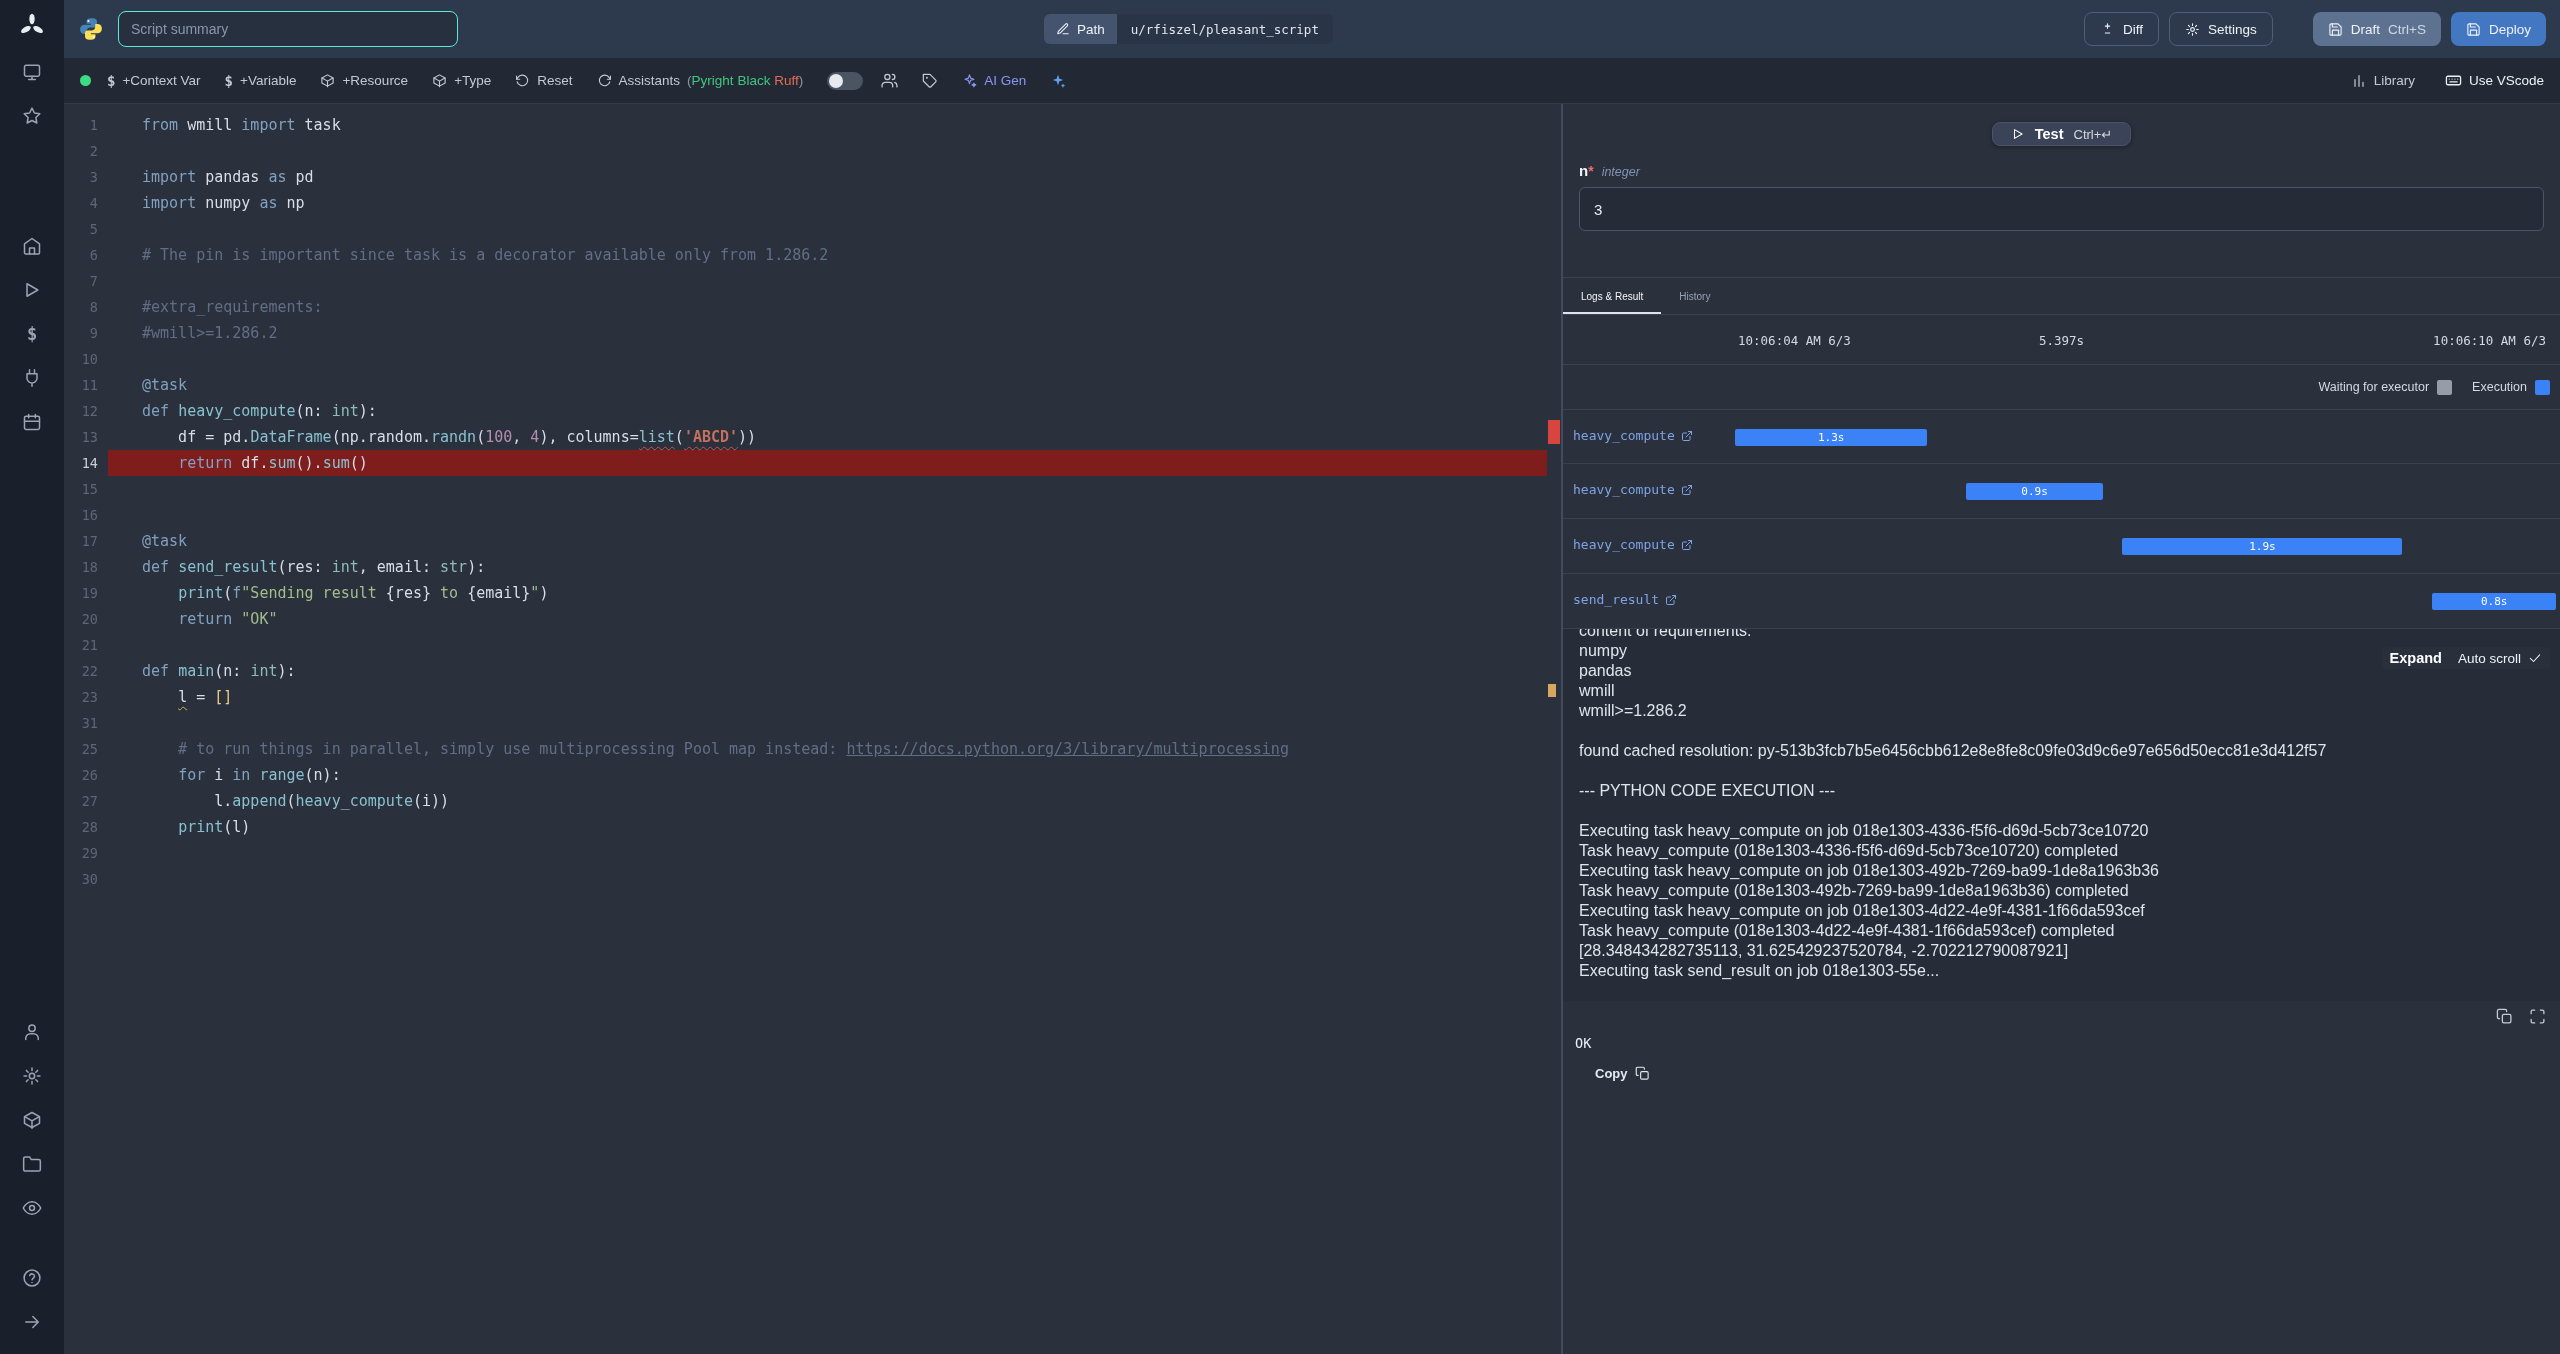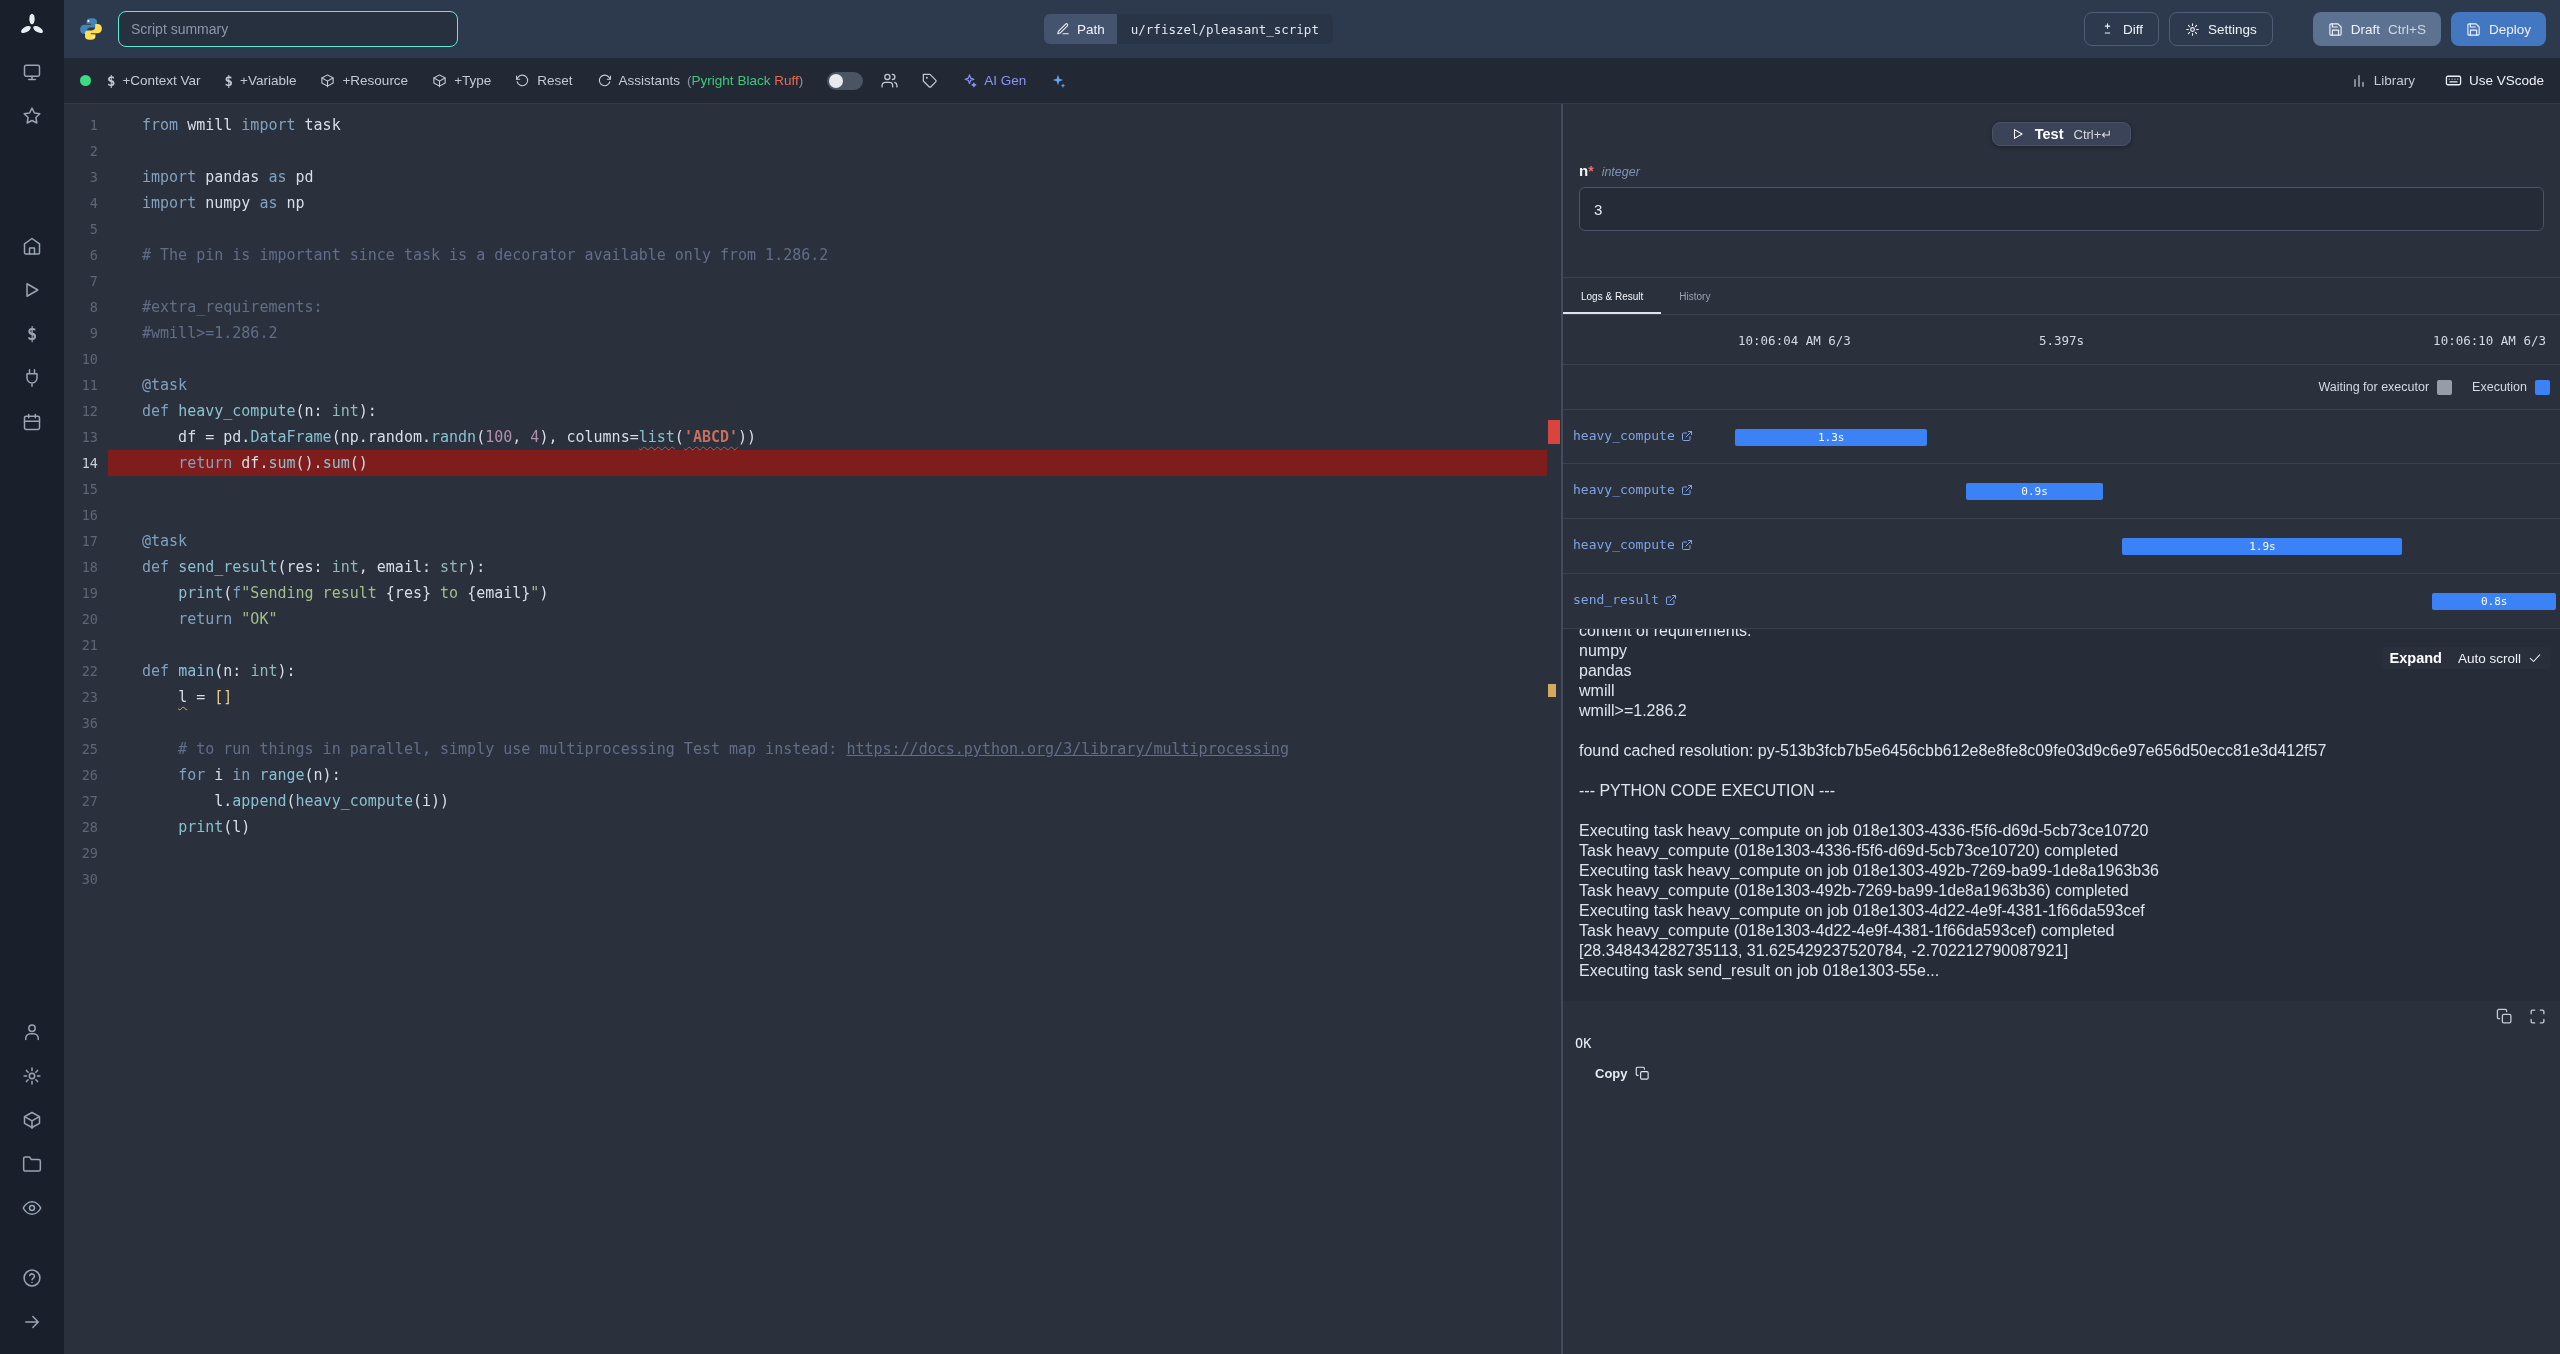--- a/index.html
+++ b/index.html
@@ -383,21 +383,21 @@
       <div class="ln ln-active">14</div>
       <div class="ln">15</div>
       <div class="ln">16</div>
       <div class="ln">17</div>
       <div class="ln">18</div>
       <div class="ln">19</div>
       <div class="ln">20</div>
       <div class="ln">21</div>
       <div class="ln">22</div>
       <div class="ln">23</div>
-      <div class="ln">36</div>
+      <div class="ln">31</div>
       <div class="ln">25</div>
       <div class="ln">26</div>
       <div class="ln">27</div>
       <div class="ln">28</div>
       <div class="ln">29</div>
       <div class="ln">30</div>
     </div>
   <div class="code">
       <div class="code-row"><span class="tok-k">from</span><span> wmill </span><span class="tok-k">import</span><span> task</span></div>
       <div class="code-row"></div>
@@ -416,21 +416,21 @@
       <div class="code-row"></div>
       <div class="code-row"></div>
       <div class="code-row"><span class="tok-k">@task</span></div>
       <div class="code-row"><span class="tok-k">def</span><span> </span><span class="tok-f">send_result</span><span>(res: </span><span class="tok-t">int</span><span>, email: </span><span class="tok-t">str</span><span>):</span></div>
       <div class="code-row"><span>    </span><span class="tok-f">print</span><span>(</span><span class="tok-k">f</span><span class="tok-s">"Sending result </span><span class="tok-b">{res}</span><span class="tok-s"> to </span><span class="tok-b">{email}</span><span class="tok-s">"</span><span>)</span></div>
       <div class="code-row"><span>    </span><span class="tok-k">return</span><span> </span><span class="tok-s">"OK"</span></div>
       <div class="code-row"></div>
       <div class="code-row"><span class="tok-k">def</span><span> </span><span class="tok-f">main</span><span>(n: </span><span class="tok-t">int</span><span>):</span></div>
       <div class="code-row"><span>    </span><span class="tok-w">l</span><span> = </span><span class="tok-g">[]</span></div>
       <div class="code-row"></div>
-      <div class="code-row"><span class="tok-c">    # to run things in parallel, simply use multiprocessing Test map instead: </span><span class="tok-cu">https://docs.python.org/3/library/multiprocessing</span></div>
+      <div class="code-row"><span class="tok-c">    # to run things in parallel, simply use multiprocessing Pool map instead: </span><span class="tok-cu">https://docs.python.org/3/library/multiprocessing</span></div>
       <div class="code-row"><span>    </span><span class="tok-k">for</span><span> i </span><span class="tok-k">in</span><span> </span><span class="tok-f">range</span><span>(n):</span></div>
       <div class="code-row"><span>        l.</span><span class="tok-f">append</span><span>(</span><span class="tok-f">heavy_compute</span><span>(i))</span></div>
       <div class="code-row"><span>    </span><span class="tok-f">print</span><span>(l)</span></div>
       <div class="code-row"></div>
     </div>
   <div class="ruler">
       <div class="marker marker-error" style="top: 316px; background: rgb(216, 69, 63);"></div>
       <div class="marker marker-warning" style="top: 580px; background: rgb(215, 166, 95);"></div>
     </div>
 </div>

